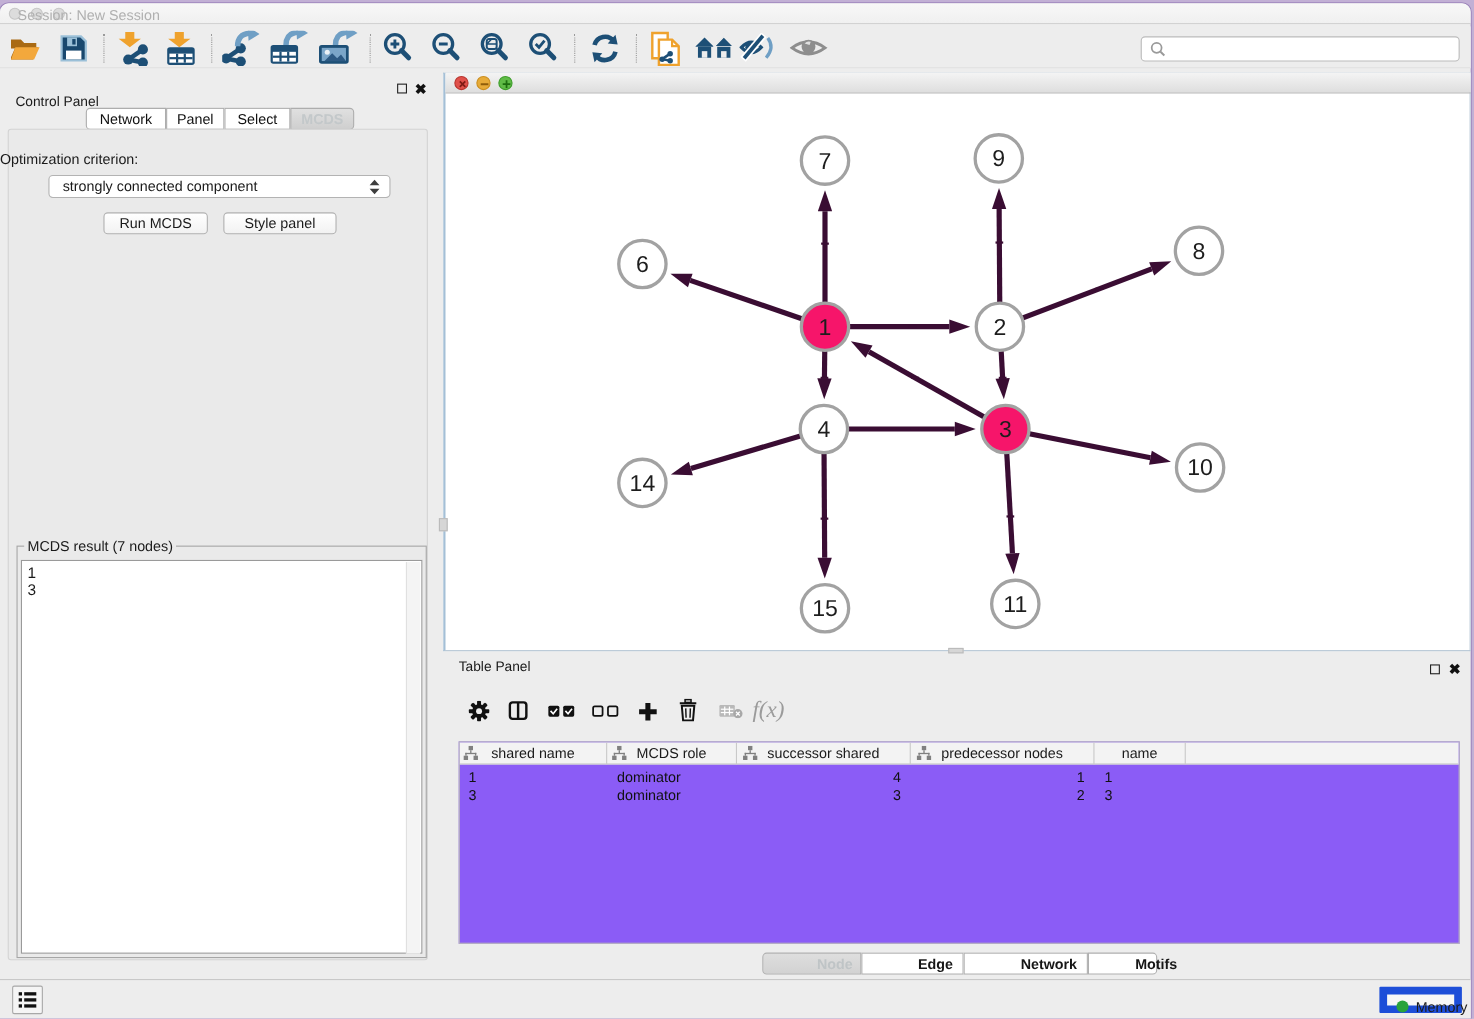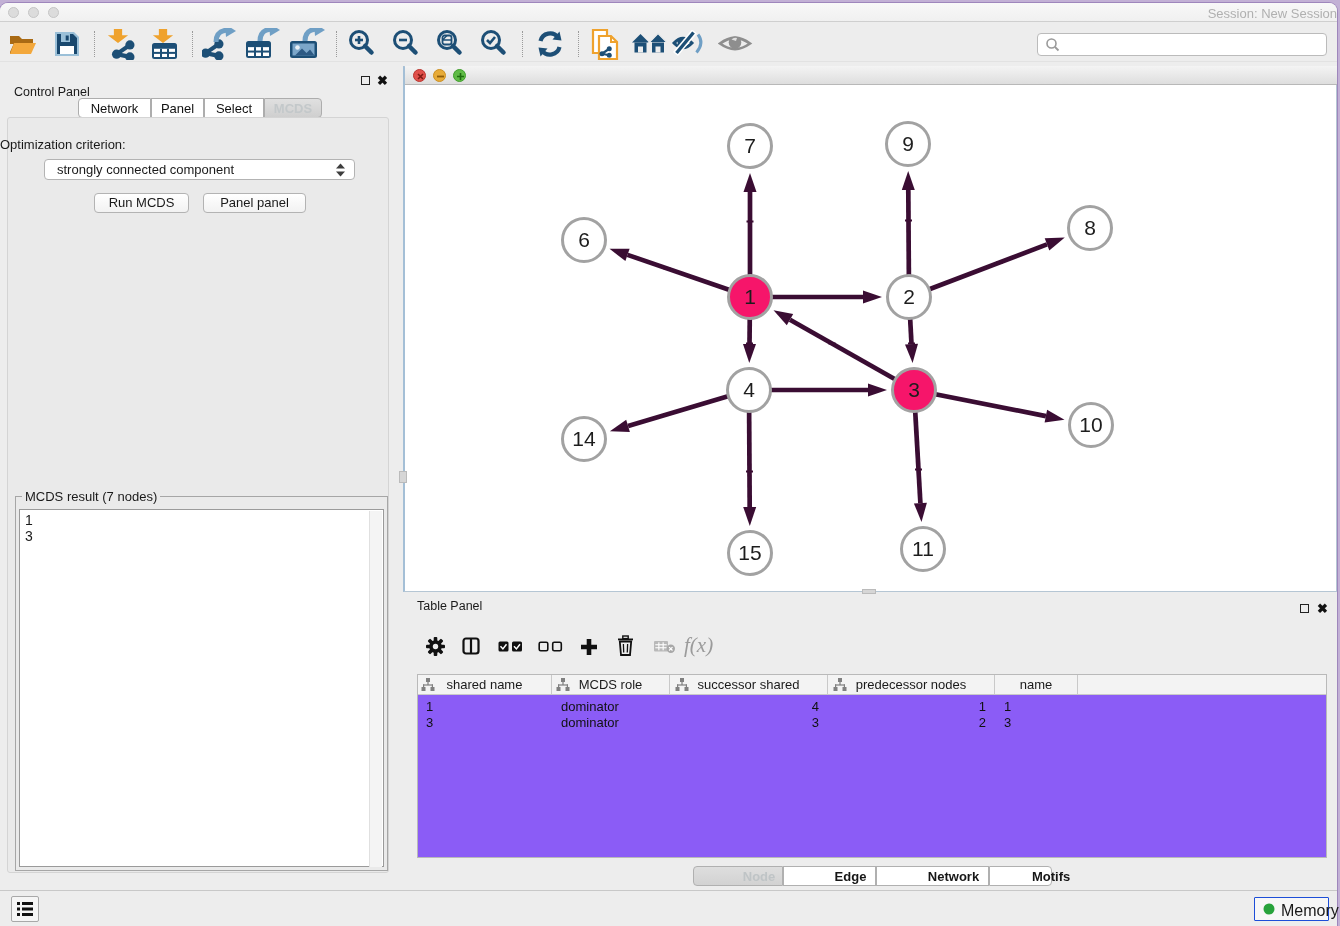--- a/index.html
+++ b/index.html
@@ -1,21 +1,21 @@
 <!DOCTYPE html>
 <html><head><meta charset="utf-8"><style>
 * { margin:0; padding:0; box-sizing:border-box; }
 html,body { width:1340px; height:926px; overflow:hidden; background:#c2b0d5; position:relative; }
 body { font-family:"Liberation Sans", sans-serif; }
 div,svg { position:absolute; }
 #app { left:0; top:3px; width:1337px; height:923px; background:#ededed; border-radius:8px 8px 0 0; box-shadow:0 0 0 1px #9e86bc; }
 .vsep { top:31px; height:26px; width:0; border-left:1.6px dotted #9a9a9a; }
 #titlebar { left:0; top:3px; width:1337px; height:19px; background:linear-gradient(#f8f8f8,#f0f0f0); border-bottom:1px solid #cfcfcf; border-radius:8px 8px 0 0; }
 .tl { top:7px; width:11px; height:11px; border-radius:50%; background:#dcdcdc; border:1px solid #c6c6c6; }
-#wtitle { top:6px; left:0; width:1337px; text-align:right; font-size:13px; color:#b0b0b0; }
+#wtitle { top:6px; left:0; width:1337px; text-align:left; font-size:13px; color:#b0b0b0;padding-left:16px; }
 #toolbar { left:0; top:24px; width:1337px; height:38px; background:#ededed; border-bottom:1px solid #e2e2e2; }
 #searchbox { left:1037px; top:33px; width:290px; height:23px; background:#fff; border:1px solid #bbb; border-radius:4px; }
 
 #cphead { left:14px; top:71px; font-size:12.5px; color:#1a1a1a;margin-top:14px; }
 .fbtn { width:9px; height:9px; border:1.6px solid #222; background:transparent; }
 .xbtn { font-size:13px; font-weight:bold; color:#111; }
 .tab { top:98px; height:20px; background:#fff; border:1px solid #adadad; font-size:13px; text-align:center; line-height:19px; color:#111; }
 #cpcontent { left:7px; top:117px; width:382px; height:756px; background:#eaeaea; border:1px solid #d4d4d4; border-radius:3px; }
 #optlabel { left:0; top:137px; width:398px; text-align:left; font-size:13px; color:#1a1a1a; }
 #dropdown { left:44px; top:159px; width:311px; height:21px; background:#fff; border:1px solid #b3b3b3; border-radius:4px; font-size:13px; color:#1a1a1a; line-height:19px; padding-left:12px; }
@@ -32,21 +32,21 @@
 
 #tphead { left:417px; top:599px; font-size:12.5px; color:#1a1a1a; }
 #ttable { left:417px; top:674px; width:910px; height:184px; background:#8b5cf6; border:1px solid #b9b9b9; }
 #thead { left:0; top:0; width:908px; height:20px; background:#f3f3f3; border-bottom:1px solid #c9c9c9; }
 .hcell { top:0; height:20px; border-right:1px solid #c9c9c9; font-size:13px; color:#1a1a1a; text-align:center; line-height:20px; }
 .trow { font-size:13px; color:#111; }
 .btab { top:866px; height:20px; background:#fff; border:1px solid #b0b0b0; font-size:13px; font-weight:bold; color:#161616; text-align:center; line-height:19px;padding-left:42px; }
 
 #statusbar { left:0; top:890px; width:1337px; height:36px; background:#ededed; border-top:1px solid #c8c8c8; }
 #listbtn { left:11px; top:896px; width:28px; height:26px; background:#f5f5f5; border:1px solid #a8a8a8; border-radius:2px; }
-#membtn { left:1254px; top:897px; width:75px; height:24px; background:#f7f7f7; border:1px solid #1d4ed8; border-radius:1px; font-size:16px; color:#1a1a1a; }
+#membtn { left:1254px; top:897px; width:75px; height:24px; background:#f7f7f7; border:7px solid #1d4ed8; border-radius:1px; font-size:13px; color:#1a1a1a; }
 </style></head>
 <body>
 <div id="app"></div>
 <div id="titlebar"></div>
 <div class="tl" style="left:7.5px;top:6.5px"></div>
 <div class="tl" style="left:27.5px;top:6.5px"></div>
 <div class="tl" style="left:47.5px;top:6.5px"></div>
 <div id="wtitle">Session: New Session</div>
 <div id="toolbar"></div>
 <svg style="position:absolute;left:8px;top:30px" width="30" height="28" viewBox="0 0 30 28">
@@ -181,21 +181,21 @@
 <div class="tab" style="left:264px;width:58px;background:linear-gradient(#e0e0e0,#cfcfcf);color:#c3c8ca;border-radius:0 4px 4px 0;font-weight:bold">MCDS</div>
 <div id="cpcontent"></div>
 <div id="optlabel">Optimization criterion:</div>
 <div id="dropdown">strongly connected component
   <svg style="right:7px;top:2px" width="13" height="16">
       <path d="M2,6.5 l4.5,-5 4.5,5 z" fill="#3d3d3d"></path>
       <path d="M2,9.5 l4.5,5 4.5,-5 z" fill="#3d3d3d"></path>
     </svg>
 </div>
 <div class="btn" style="left:94px;width:95px">Run MCDS</div>
-<div class="btn" style="left:203px;width:103px">Panel panel</div>
+<div class="btn" style="left:203px;width:103px">Style panel</div>
 <div id="mcdsbox">
   <div id="mcdstitle">MCDS result (7 nodes)</div>
   <div id="mcdsinner">1<br>3<div id="mcdssb"></div></div>
 </div>
 
 <div id="netframe"></div>
 <div id="nethead" style="left:405px;top:66px">
   <div class="mtl" style="left:8px;background:#e0504a;border:1px solid #b9352f">
       <svg style="left:1px;top:1px" width="11" height="11">
         <path d="M3,3 l5,5 M8,3 l-5,5" stroke="#7e1a14" stroke-width="1.6"></path>

